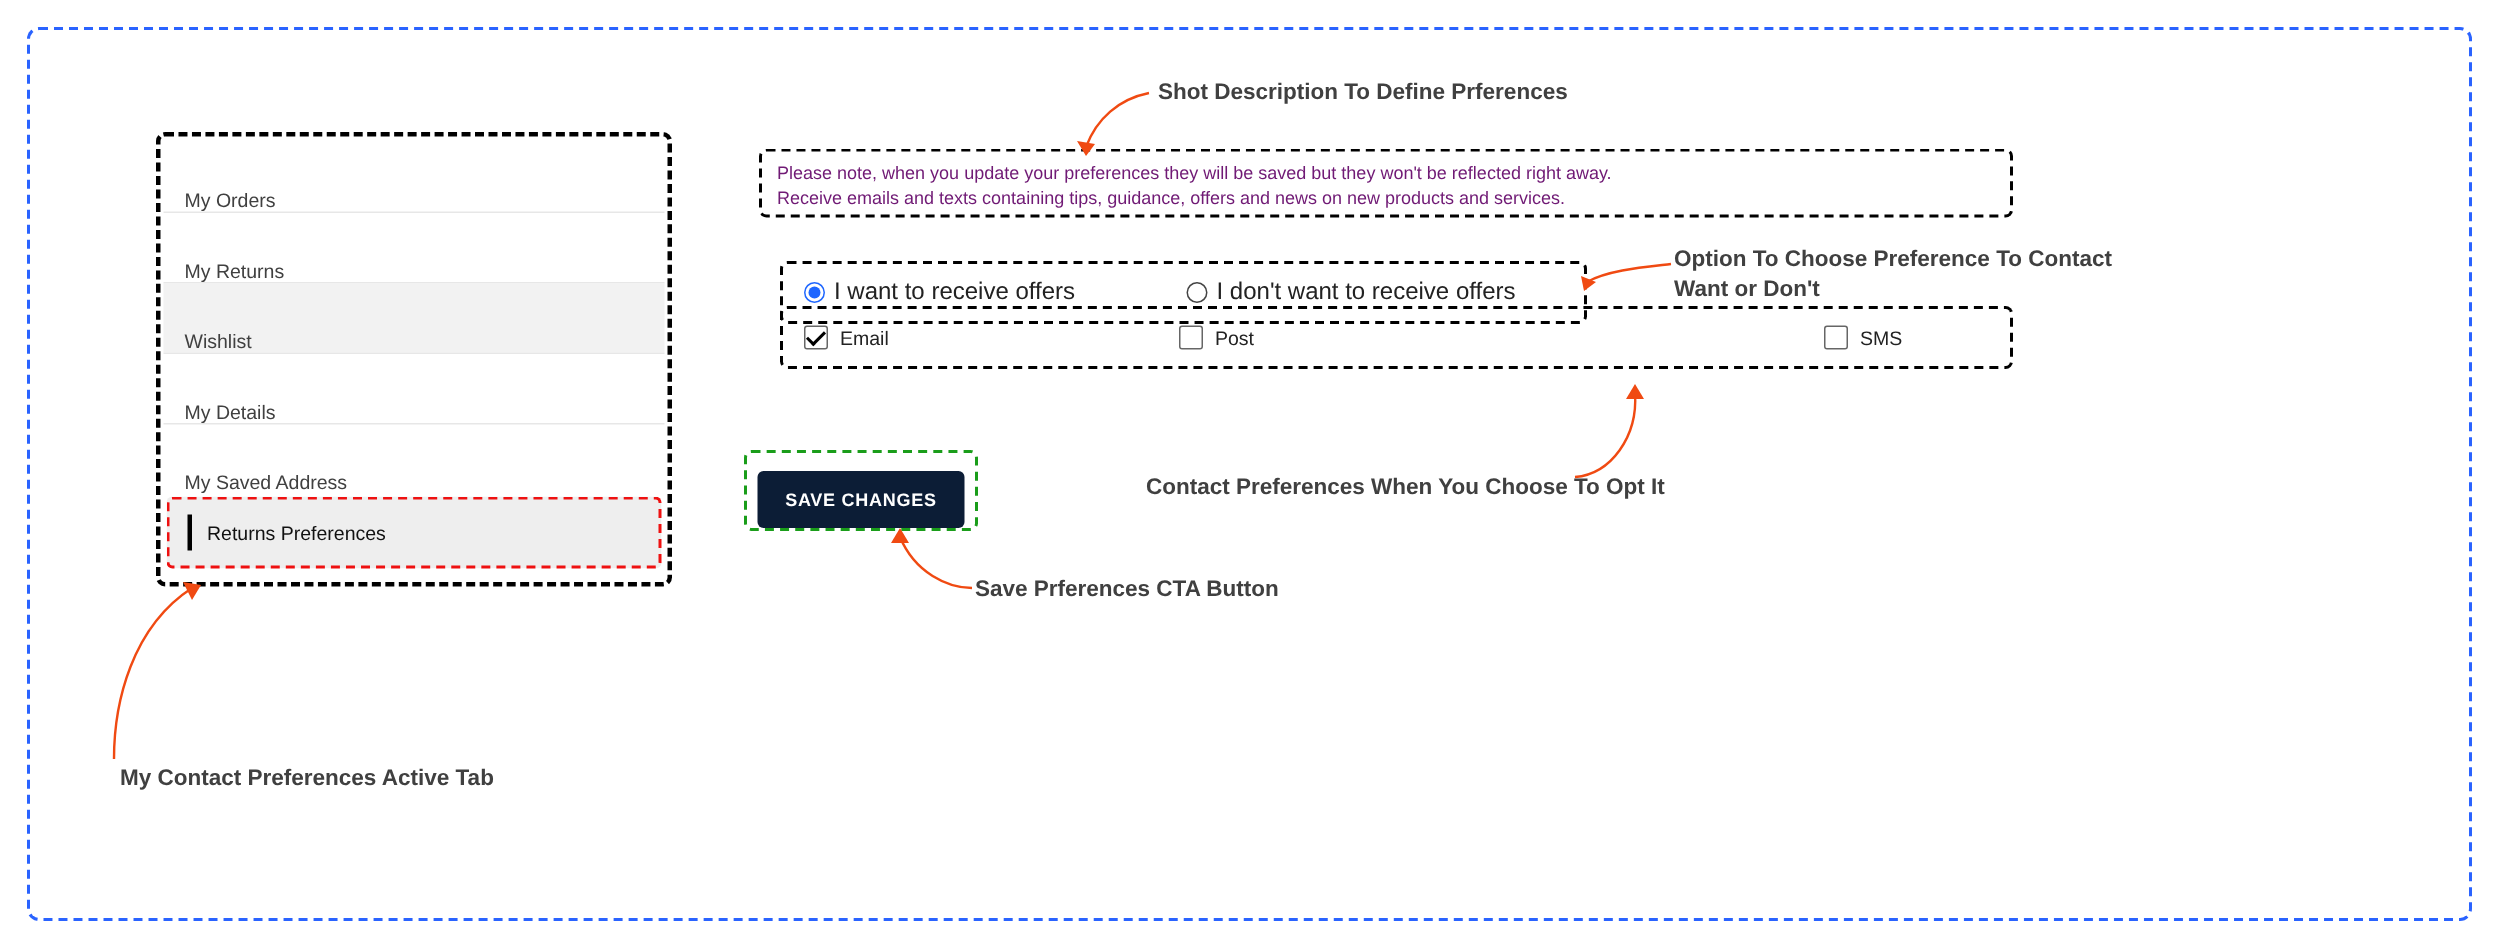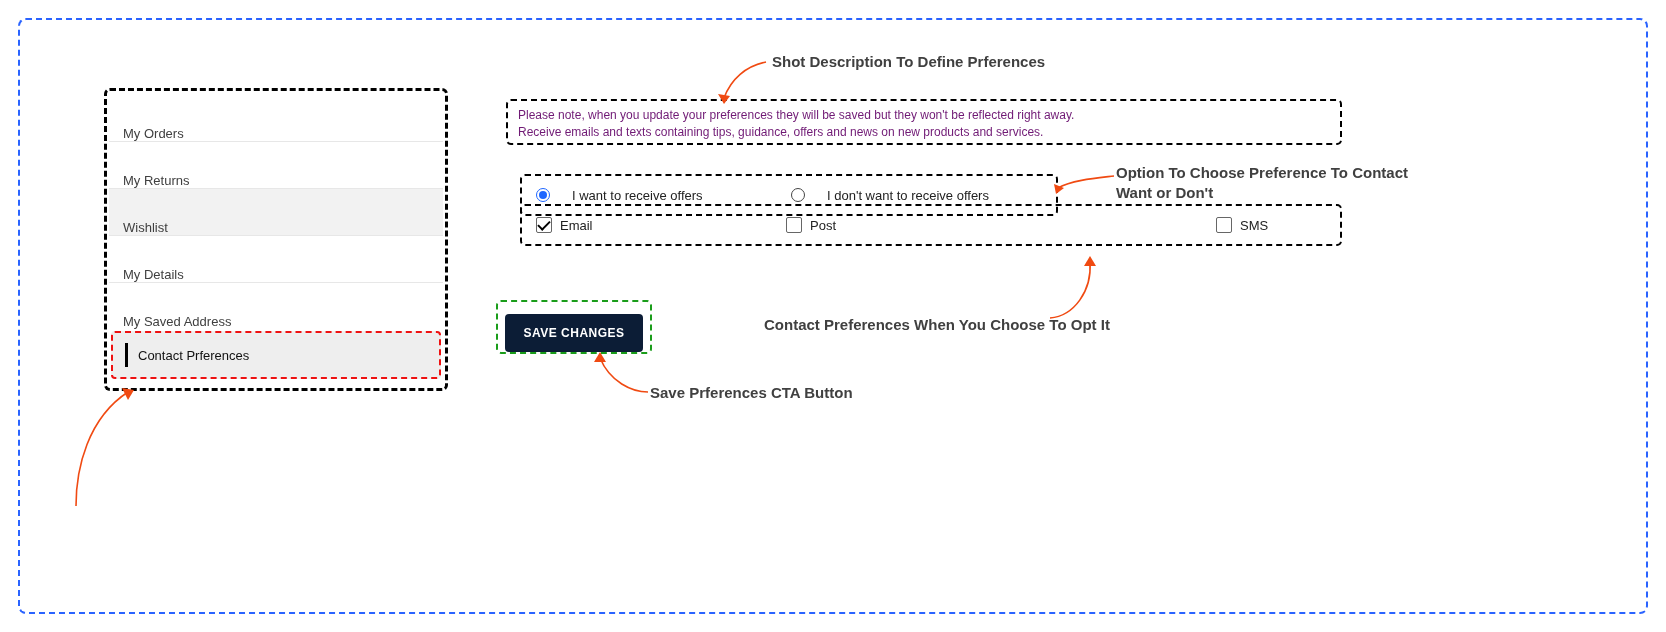--- a/index.html
+++ b/index.html
@@ -7,21 +7,21 @@
 .canvas{width:1630px;height:596px;position:relative;border:2px dashed #2a63ff;border-radius:8px}
 .sidebar-wrap{position:absolute;left:84px;top:68px;width:344px;height:303px;border:3px dashed #000;border-radius:6px;padding:4px 2px 2px 2px}
 .side-item{display:flex;align-items:flex-end;height:46px;padding:0 14px;font-size:13px;color:#404040}
 .side-item.hl{background:#f2f2f2}
 .side-sep{height:1px;background:#e7e7e7;margin:0 0 0 0}
 .side-active{position:relative;height:48px;margin:2px 2px 0 2px;border:2px dashed #e11;border-radius:4px;background:#eee;display:flex;align-items:center;padding-left:12px}
 .side-active .bar{width:3px;height:24px;background:#000;margin-right:10px}
 .side-active span{font-size:13px;color:#111}
 .desc-box{position:absolute;left:486px;top:79px;width:836px;height:46px;border:2px dashed #000;border-radius:5px;padding:6px 10px;font-size:12px;color:#701a75;line-height:1.4}
 .opt-row{position:absolute;left:500px;top:154px;width:538px;height:42px;border:2px dashed #000;border-radius:5px;display:flex;align-items:center}
-.opt{display:flex;align-items:center;gap:22px;padding:0 14px;font-size:13px;color:#222}
+.opt{display:flex;align-items:center;gap:6px;padding:0 14px;font-size:16px;color:#222}
 .radio{width:14px;height:14px;border:1.5px solid #444;border-radius:50%;display:inline-flex;align-items:center;justify-content:center}
 .radio.sel{border-color:#1e66ff}
 .radio.sel::after{content:"";width:8px;height:8px;background:#1e66ff;border-radius:50%}
 .chs-row{position:absolute;left:500px;top:184px;width:822px;height:42px;border:2px dashed #000;border-radius:5px;display:flex;align-items:center}
 .ch{display:flex;align-items:center;gap:8px;font-size:13px;color:#222}
 .ch:nth-child(1){margin-left:14px;flex:0 0 250px}
 .ch:nth-child(2){flex:0 0 430px}
 .cb{width:16px;height:16px;border:1.5px solid #666;border-radius:2px;display:inline-flex;align-items:center;justify-content:center}
 .cb.chk::after{content:"";width:10px;height:5px;border-left:2px solid #000;border-bottom:2px solid #000;transform:rotate(-45deg) translate(1px,-1px)}
 .btn-wrap{position:absolute;left:476px;top:280px;width:156px;height:54px;border:2px dashed #1a9d1a;border-radius:5px;display:flex;align-items:flex-end;justify-content:center}
@@ -51,21 +51,21 @@
     <div class="side-sep"></div>
     <div class="side-item">
         <span>My Details</span>
       </div>
     <div class="side-sep"></div>
     <div class="side-item">
         <span>My Saved Address</span>
       </div>
     <div class="side-active">
       <span class="bar"></span>
-      <span>Contact Prferences</span>
+      <span>Returns Preferences</span>
     </div>
   </div>
 
   <div class="desc-box">
     <div>Please note, when you update your preferences they will be saved but they won't be reflected right away.</div>
     <div>Receive emails and texts containing tips, guidance, offers and news on new products and services.</div>
   </div>
 
   <div class="opt-row">
     <label class="opt" style="flex:0 0 255px">
@@ -94,20 +94,21 @@
   </div>
 
   <div class="btn-wrap">
     <button class="btn">SAVE CHANGES</button>
   </div>
 
   <div class="ann" style="left:752px;top:33px">Shot Description To Define Prferences</div>
   <div class="ann" style="left:1096px;top:143px;width:320px;line-height:1.3">Option To Choose Preference To Contact Want or Don't</div>
   <div class="ann" style="left:744px;top:296px">Contact Preferences When You Choose To Opt It</div>
   <div class="ann" style="left:630px;top:364px">Save Prferences CTA Button</div>
+  <div class="ann" style="left:60px;top:490px">My Contact Preferences Active Tab</div>
 
   <svg class="arrow" style="left:696px;top:34px;width:60px;height:50px">
     <path d="M50,8 C30,12 15,25 8,44"></path>
     <polygon points="2,40 8,50 14,42"></polygon>
   </svg>
   <svg class="arrow" style="left:1032px;top:150px;width:70px;height:40px">
     <path d="M62,6 C45,8 20,10 6,18"></path>
     <polygon points="2,14 4,24 12,18"></polygon>
   </svg>
   <svg class="arrow" style="left:1024px;top:236px;width:60px;height:70px">

